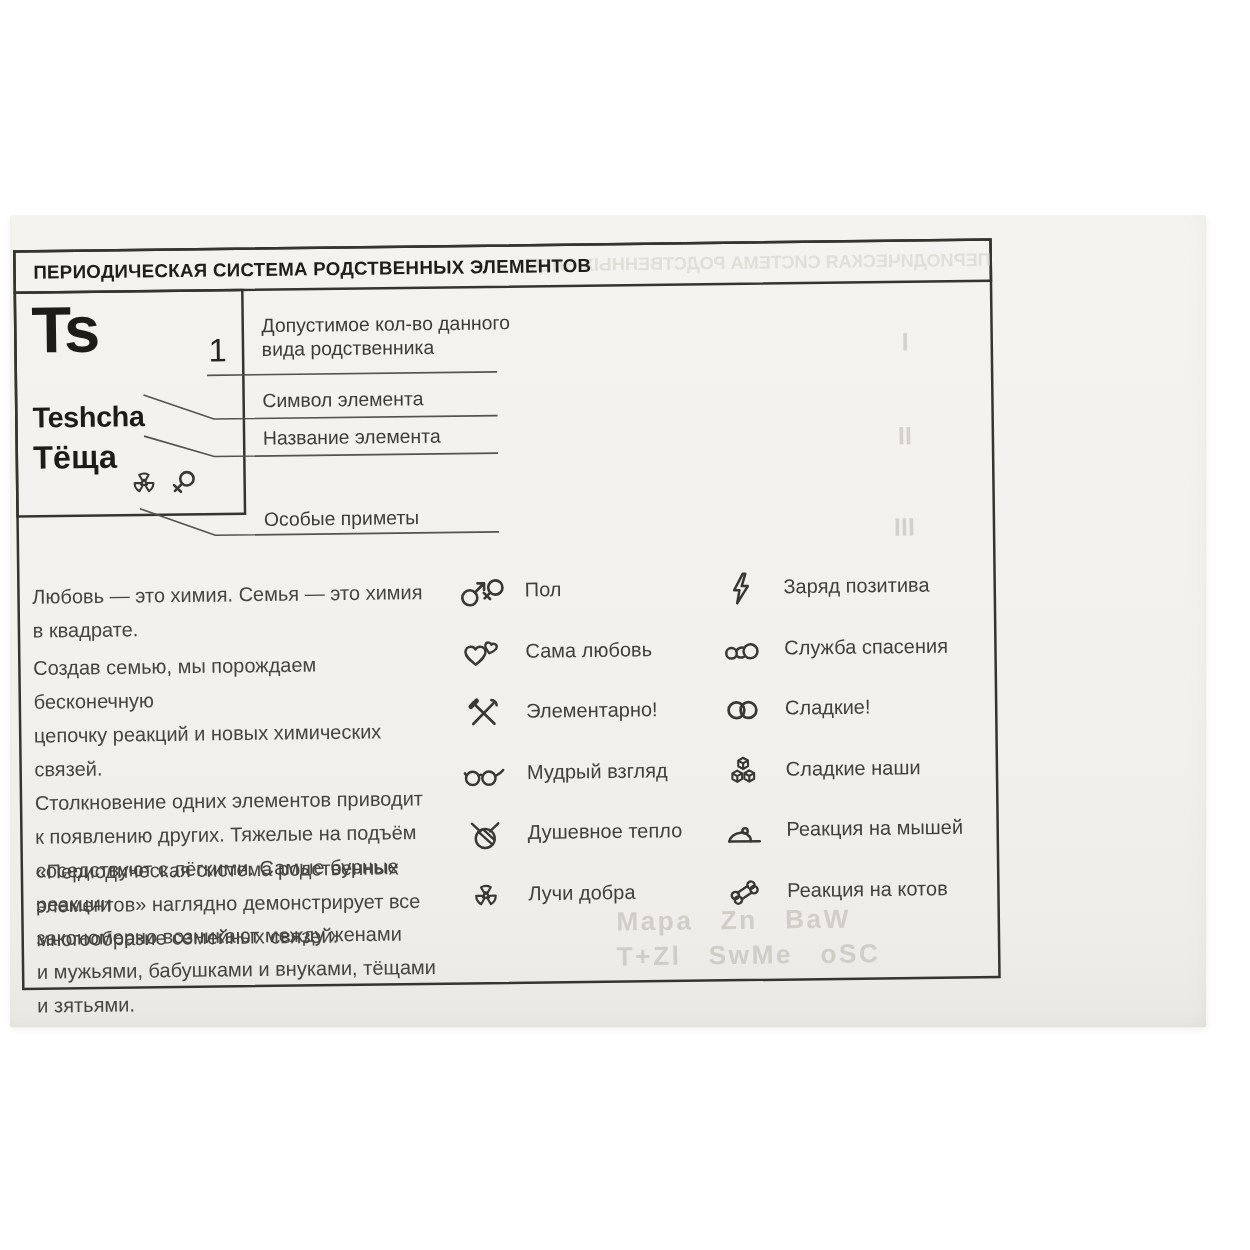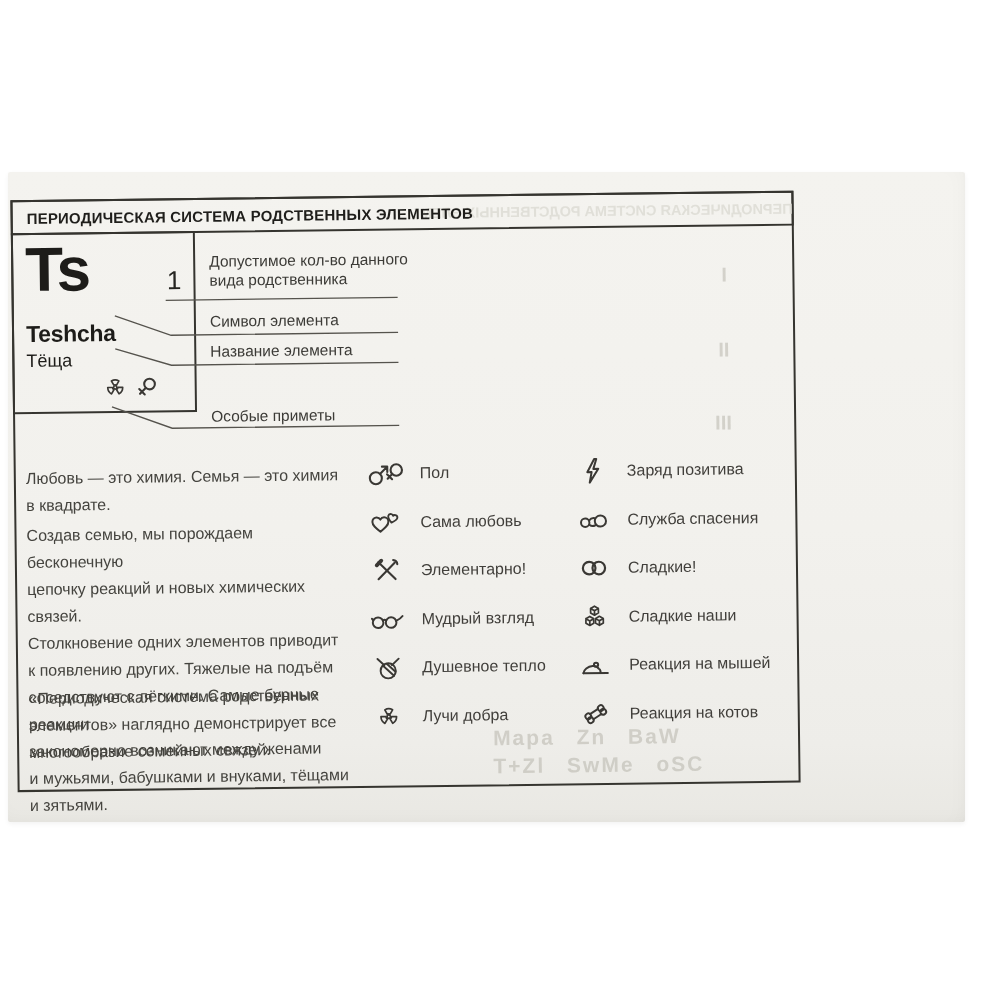--- a/index.html
+++ b/index.html
@@ -12,25 +12,25 @@
 
   .frame{position:absolute;left:6px;top:28px;width:779px;height:588px;border:2px solid #35342f;}
   .title-band{position:absolute;left:6px;top:28px;width:779px;height:31px;border:2px solid #35342f;
     border-bottom-width:2px;box-sizing:content-box;}
   .title{position:absolute;left:14px;top:0;height:33px;line-height:33px;font-size:15px;font-weight:700;
     letter-spacing:0.2px;color:#1f1e1b;white-space:nowrap;}
   .ghost-title{position:absolute;left:402px;top:1px;width:378px;height:31px;line-height:31px;
     font-size:14.5px;font-weight:700;color:#e0dfd8;transform:scaleX(-1);white-space:nowrap;overflow:hidden;}
 
   .element-box{position:absolute;left:6px;top:61px;width:180px;height:177px;border:2px solid #35342f;}
-  .el-symbol{position:absolute;left:12px;top:4px;font-size:62px;line-height:1;font-weight:800;
+  .el-symbol{position:absolute;left:12px;top:4px;font-size:52px;line-height:1;font-weight:800;
     letter-spacing:-2px;color:#1d1c19;}
   .el-number{position:absolute;right:12px;top:32px;font-size:26px;font-weight:500;color:#262521;}
   .el-latin{position:absolute;left:12px;top:86px;font-size:23px;font-weight:700;letter-spacing:-0.3px;color:#1d1c19;}
-  .el-cyr{position:absolute;left:12px;top:116px;font-size:18px;font-weight:400;color:#1d1c19;text-align:right;}
+  .el-cyr{position:absolute;left:12px;top:116px;font-size:26px;font-weight:700;color:#1d1c19;text-align:right;}
   .el-icons{position:absolute;left:88px;bottom:7px;display:flex;gap:7px;align-items:flex-end;}
 
   .leaders{position:absolute;left:0;top:0;}
   .ann{position:absolute;font-size:15.5px;line-height:19px;color:#3c3b37;white-space:pre-line;}
 
   .bodytext{position:absolute;left:18px;width:326px;font-size:16px;line-height:27px;color:#45443f;white-space:pre-line;}
 
   .lrow{position:absolute;height:34px;display:flex;align-items:center;gap:14px;}
   .licon{width:40px;display:flex;justify-content:center;align-items:center;}
   .licon svg{display:block;}

